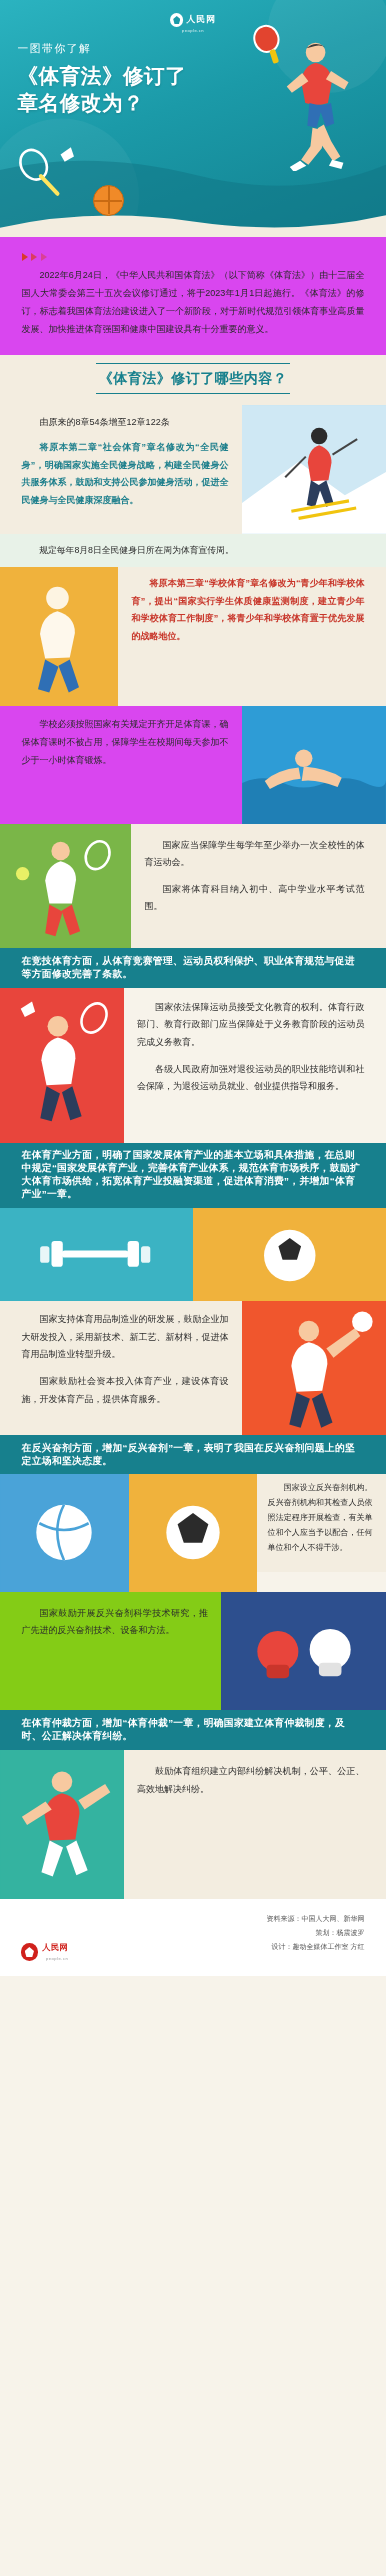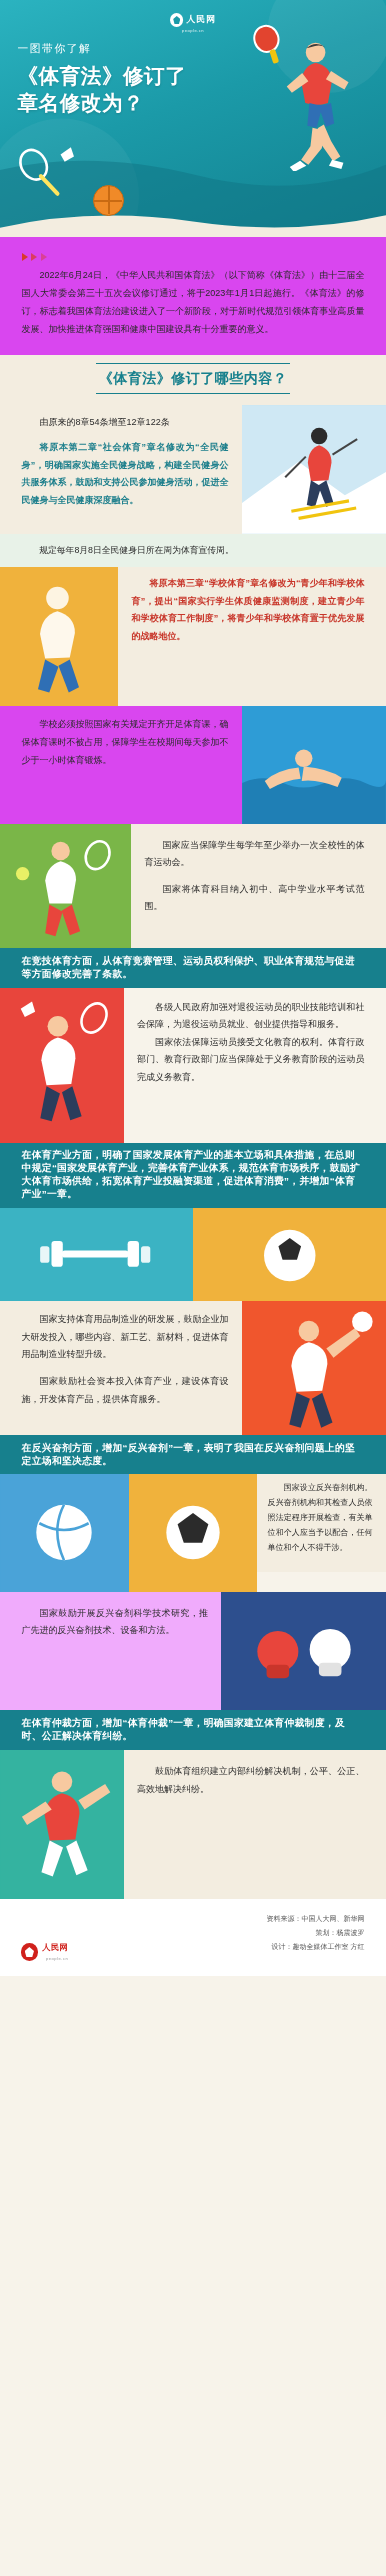--- a/index.html
+++ b/index.html
@@ -370,22 +370,22 @@
           <rect width="240" height="300" fill="#e8453c"></rect>
           <circle cx="112" cy="74" r="20" fill="#f7c9a0"></circle>
           <path d="M112 96 q34 8 34 40 l-8 50 l-48 2 l-10 -48 q4 -36 32 -44z" fill="#ffffff"></path>
           <path d="M90 190 l-12 62 l22 6 l16 -54z" fill="#2b3d5c"></path>
           <path d="M140 190 l18 58 l-22 8 l-16 -54z" fill="#2b3d5c"></path>
           <ellipse cx="182" cy="58" rx="22" ry="30" fill="none" stroke="#ffffff" stroke-width="5" transform="rotate(30 182 58)"></ellipse>
           <path d="M40 40 l22 -14 l6 20 l-20 10z" fill="#ffffff"></path>
         </svg>
       </div>
       <div class="tile" style="width:263px;height:155px;background:#f7f3ea;padding:11.3px 21.6px 0 13.4px;">
+        <p class="para indent" style="margin-bottom:9.3px;">国家依法保障运动员接受文化教育的权利。体育行政部门、教育行政部门应当保障处于义务教育阶段的运动员完成义务教育。</p>
         <p class="para indent">各级人民政府加强对退役运动员的职业技能培训和社会保障，为退役运动员就业、创业提供指导和服务。</p>
-        <p class="para indent" style="margin-bottom:9.3px;">国家依法保障运动员接受文化教育的权利。体育行政部门、教育行政部门应当保障处于义务教育阶段的运动员完成义务教育。</p>
       </div>
     </div>
   </div>
 
   <div class="ribbon">在体育产业方面，明确了国家发展体育产业的基本立场和具体措施，在总则中规定“国家发展体育产业，完善体育产业体系，规范体育市场秩序，鼓励扩大体育市场供给，拓宽体育产业投融资渠道，促进体育消费”，并增加“体育产业”一章。</div>
   <div class="band">
     <div class="collage">
       <div class="tile" style="width:193px;height:93px;background:#3bb3c3;">
         <svg viewBox="0 0 375 180" width="193" height="93">
           <rect width="375" height="180" fill="#3bb3c3"></rect>
@@ -399,21 +399,21 @@
       <div class="tile" style="width:193px;height:93px;background:#f0b23c;">
         <svg viewBox="0 0 375 180" width="193" height="93">
           <rect width="375" height="180" fill="#f0b23c"></rect>
           <circle cx="188" cy="92" r="50" fill="#ffffff"></circle>
           <path d="M188 58 l22 16 -8 26 h-28 l-8 -26z" fill="#2b2b2b"></path>
         </svg>
       </div>
     </div>
     <div class="collage">
       <div class="tile" style="width:242px;height:134px;background:#f3ede0;padding:10.3px 13.4px 0 21.6px;">
-        <p class="para indent" style="margin-bottom:9.3px;">国家支持体育用品制造业的研发展，鼓励企业加大研发投入，哪些内容、新工艺、新材料，促进体育用品制造业转型升级。</p>
+        <p class="para indent" style="margin-bottom:9.3px;">国家支持体育用品制造业的研发展，鼓励企业加大研发投入，采用新技术、新工艺、新材料，促进体育用品制造业转型升级。</p>
         <p class="para indent">国家鼓励社会资本投入体育产业，建设体育设施，开发体育产品，提供体育服务。</p>
       </div>
       <div class="tile" style="width:144px;height:134px;background:#f0562d;">
         <svg viewBox="0 0 280 260" width="144" height="134">
           <rect width="280" height="260" fill="#f0562d"></rect>
           <circle cx="130" cy="58" r="20" fill="#f7c9a0"></circle>
           <path d="M130 80 q36 8 36 42 l-10 52 l-50 2 l-10 -50 q4 -38 34 -46z" fill="#ffffff"></path>
           <path d="M106 178 l-14 62 l22 6 l18 -56z" fill="#2b3d5c"></path>
           <path d="M156 178 l20 58 l-22 10 l-18 -56z" fill="#2b3d5c"></path>
           <path d="M164 92 l56 -40 l10 16 l-52 42z" fill="#f7c9a0"></path>
@@ -439,21 +439,21 @@
           <rect width="250" height="230" fill="#f0b23c"></rect>
           <circle cx="124" cy="114" r="52" fill="#ffffff"></circle>
           <path d="M124 76 l30 22 -12 36h-36l-12 -36z" fill="#2b2b2b"></path>
         </svg>
       </div>
       <div class="tile" style="width:129px;height:98px;background:#f3ede0;padding:7.2px 13.4px 0 10.3px;">
         <p class="para indent" style="font-size:8px;line-height:1.85;">国家设立反兴奋剂机构。反兴奋剂机构和其检查人员依照法定程序开展检查，有关单位和个人应当予以配合，任何单位和个人不得干涉。</p>
       </div>
     </div>
     <div class="collage">
-      <div class="tile" style="width:222px;height:118px;background:#f0abfc;padding:12.4px 13.4px 0 21.6px;">
+      <div class="tile" style="width:222px;height:118px;background:#84cc16;padding:12.4px 13.4px 0 21.6px;">
         <p class="para indent">国家鼓励开展反兴奋剂科学技术研究，推广先进的反兴奋剂技术、设备和方法。</p>
       </div>
       <div class="tile" style="width:165px;height:118px;background:#2d4f8e;">
         <svg viewBox="0 0 320 230" width="165" height="118">
           <rect width="320" height="230" fill="#2d4f8e"></rect>
           <circle cx="110" cy="116" r="40" fill="#e8453c"></circle>
           <rect x="88" y="142" width="44" height="26" rx="8" fill="#c9352b"></rect>
           <circle cx="212" cy="112" r="40" fill="#ffffff"></circle>
           <rect x="190" y="138" width="44" height="26" rx="8" fill="#e2e2e2"></rect>
         </svg>

